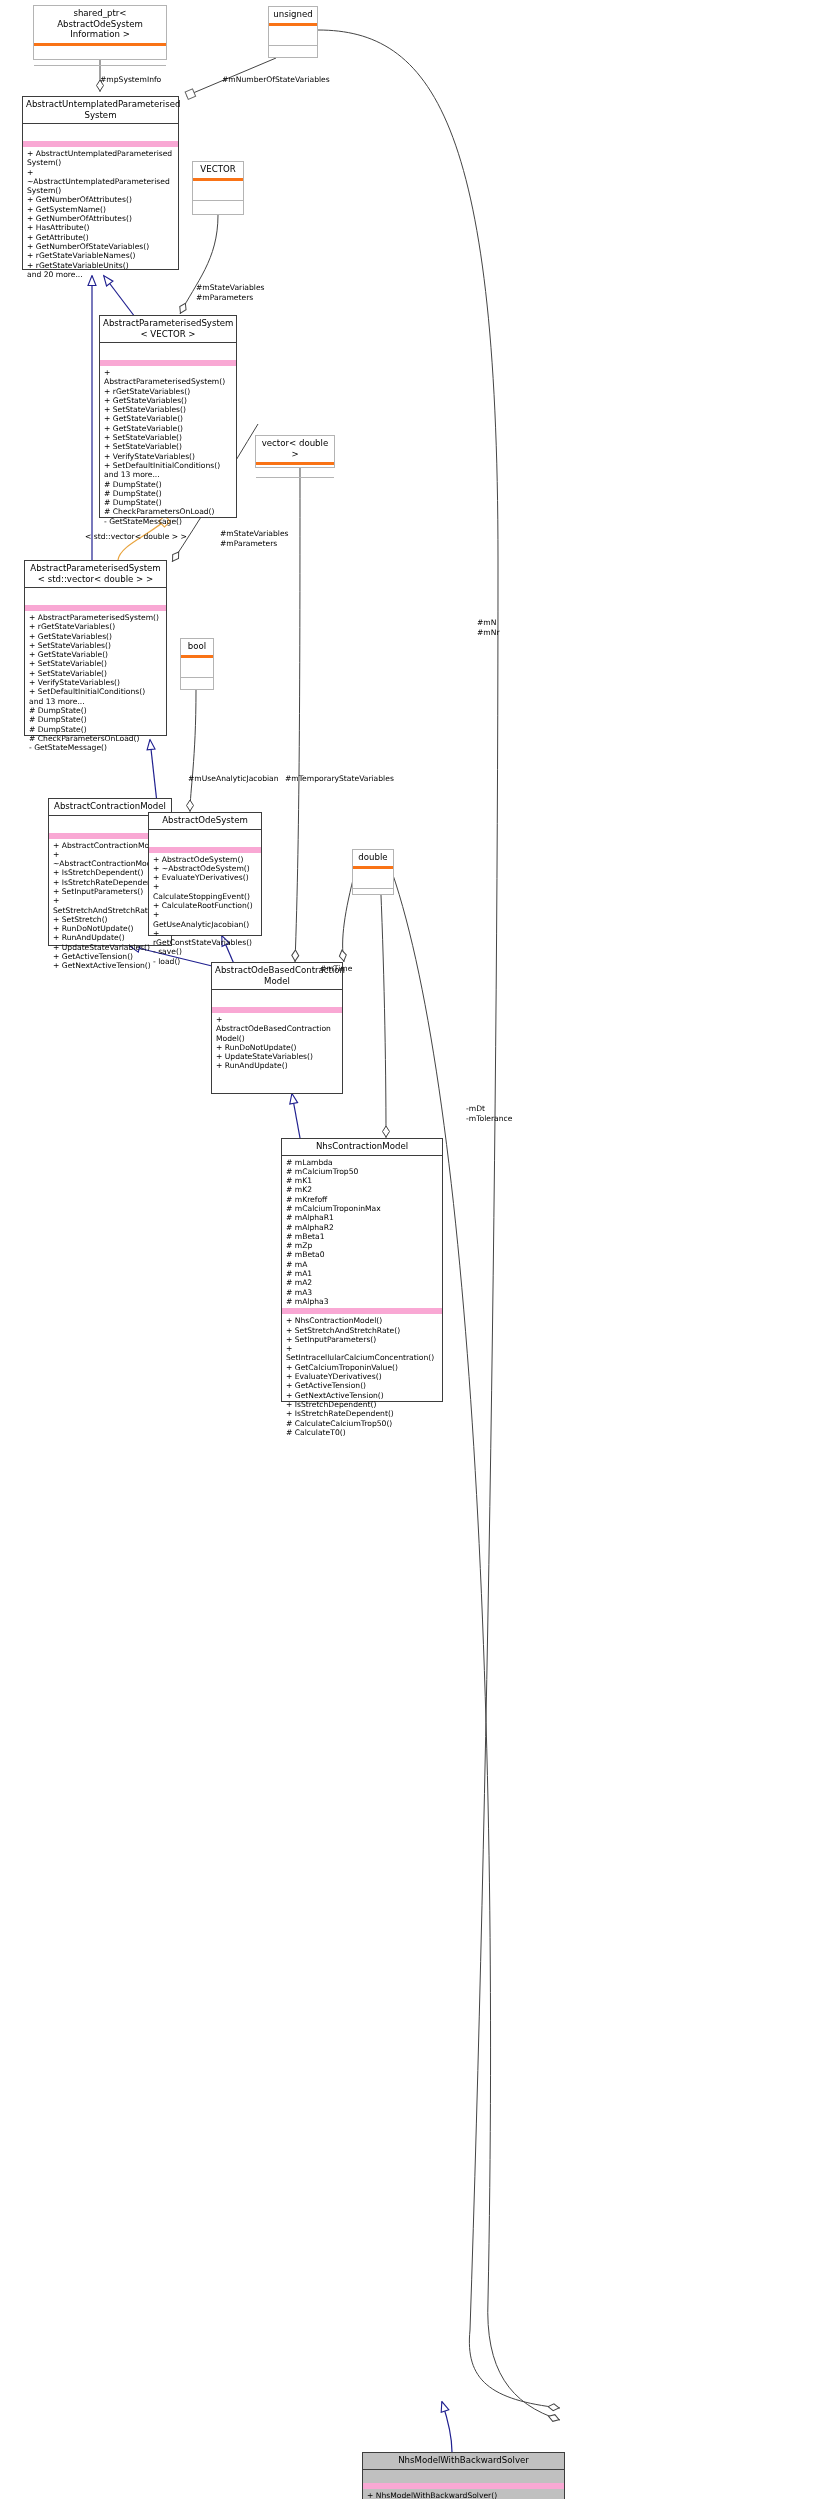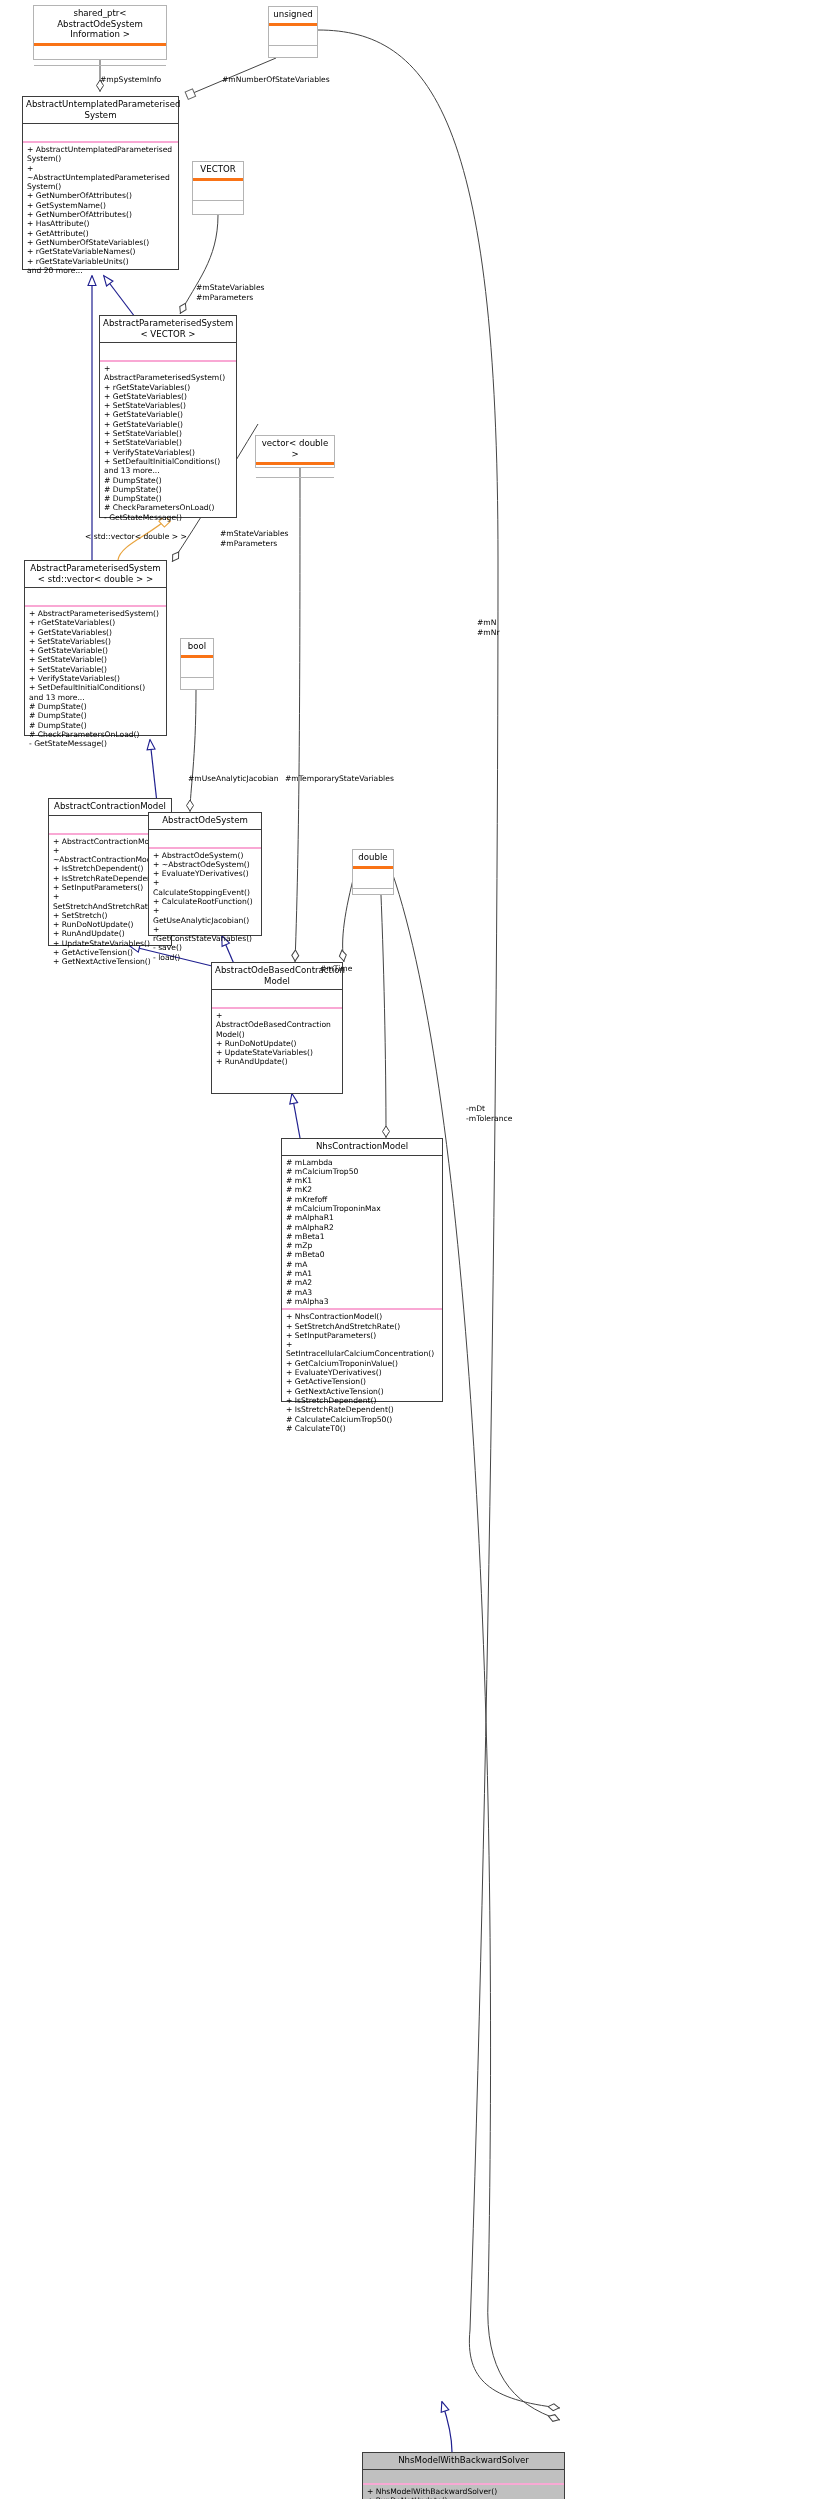--- a/index.html
+++ b/index.html
@@ -24,21 +24,21 @@
     line-height:10.5px;
     border-bottom:1px solid #3d3d3d;
   }
   .node.plain .n-title{border-bottom:3px solid #f97316;}
   .n-attrs,.n-ops{
     padding:2px 4px 2px 4px;
     font-size:7.6px;
     line-height:9.3px;
     white-space:normal;
   }
-  .n-attrs{border-bottom:2px solid #f9a8d4;min-height:13px;}
+  .n-attrs{border-bottom:6px solid #f9a8d4;min-height:13px;}
   .node.plain .n-attrs{border-bottom:1px solid #b4b4b4;min-height:15px;}
   .n-ops{min-height:13px;}
   .node.plain .n-ops{min-height:15px;}
   .n-attrs div,.n-ops div{white-space:pre-wrap;word-break:break-word;}
 
   .elabel{
     position:absolute;
     font-size:7.6px;
     line-height:9px;
     color:#000;

